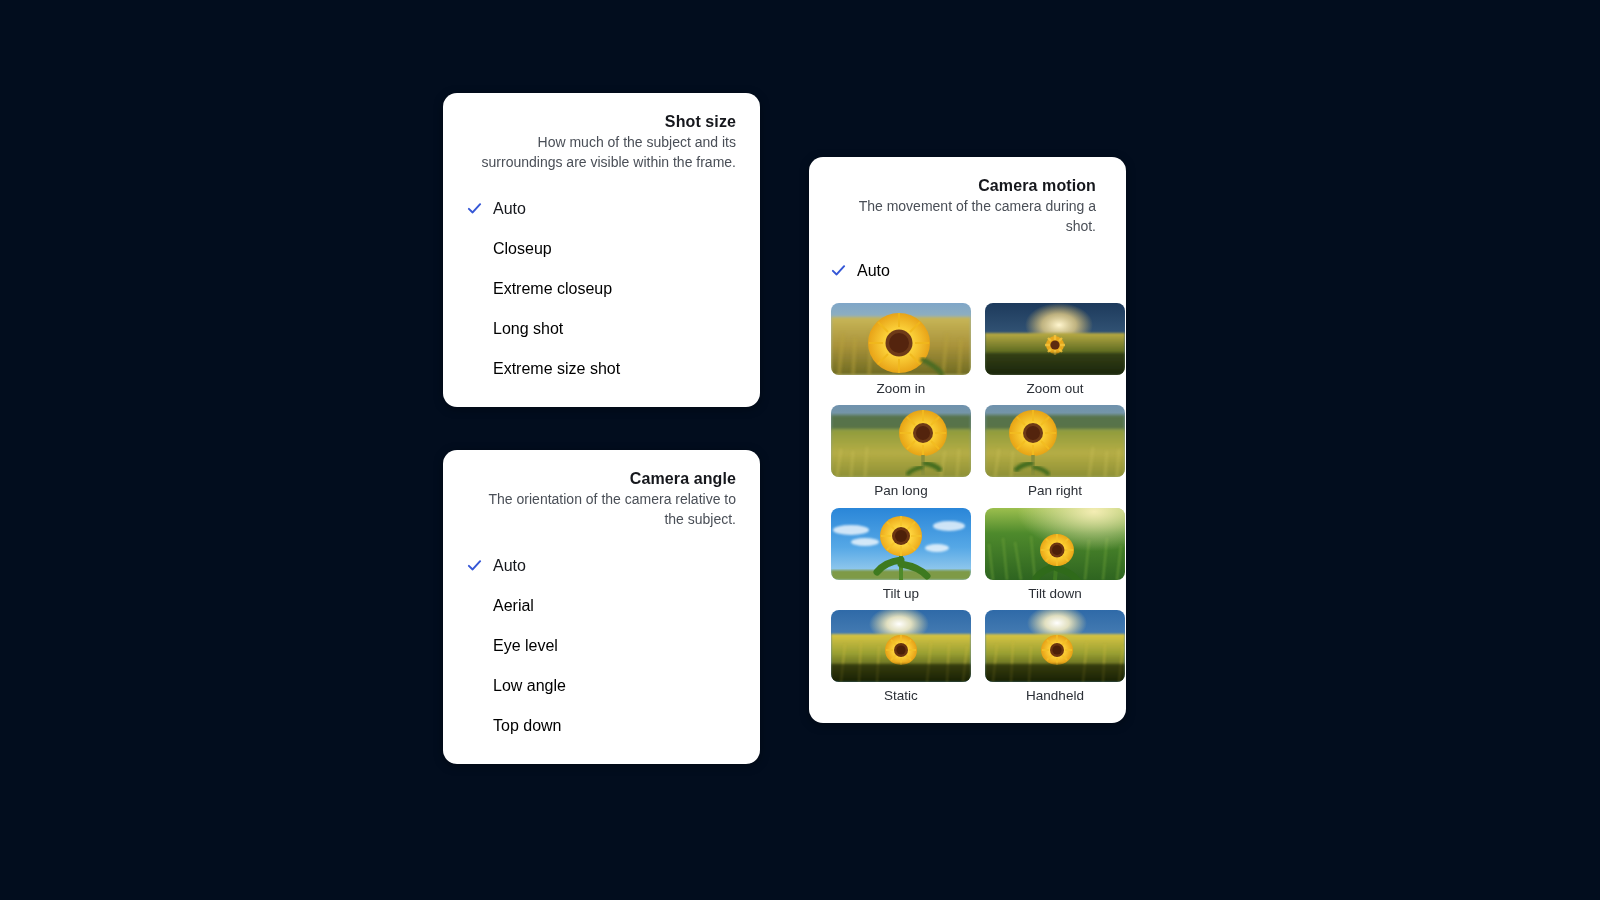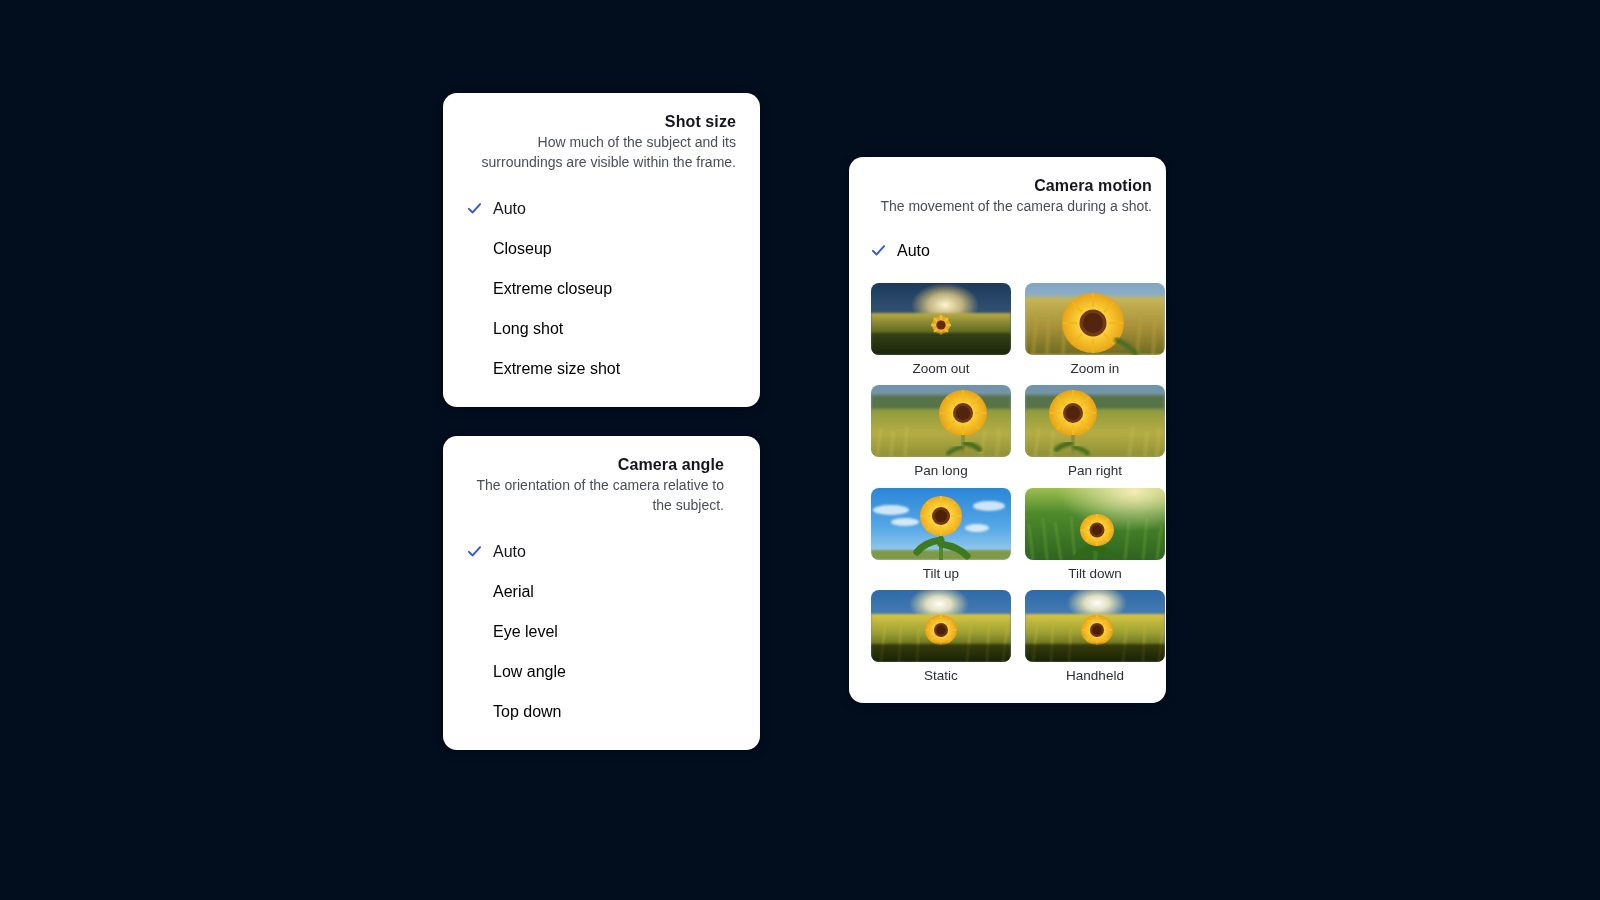--- a/index.html
+++ b/index.html
@@ -49,22 +49,22 @@
   .check-icon { width: 15px; height: 15px; display: block; }
   .option-label {
     font-size: 16px;
     color: #000000;
     line-height: 1;
   }
   .option-row.selected .option-label { color: #15171c; }
 
   
   #card-shot-size   { left: 443px;  top: 93px;  width: 317px; padding: 20px 24px 18px 24px; }
-  #card-camera-angle{ left: 443px;  top: 436px; width: 317px; padding: 20px 36px 18px 24px; }
-  #card-camera-motion{left: 849px;  top: 157px; width: 317px; padding: 20px 14px 20px 22px; }
+  #card-camera-angle{ left: 443px;  top: 450px; width: 317px; padding: 20px 24px 18px 24px; }
+  #card-camera-motion{left: 809px;  top: 157px; width: 317px; padding: 20px 30px 20px 22px; }
 
   
   .motion-auto-row {
     height: 40px;
     display: flex;
     align-items: center;
     margin-top: 14px;
     cursor: pointer;
   }
   .thumb-grid {
@@ -183,59 +183,20 @@
       </span>
       <span class="option-label">Auto</span>
     </div>
 
     <div class="thumb-grid">
 
       <div class="thumb-cell">
         <span class="thumb">
           <svg viewBox="0 0 140 72" preserveAspectRatio="none">
             <defs>
-              <linearGradient id="zo-sky" x1="0" y1="0" x2="0" y2="1">
-                <stop offset="0" stop-color="#1d3a5c"></stop>
-                  <stop offset="0.6" stop-color="#3a5d7e"></stop>
-                  <stop offset="1" stop-color="#8f9a6a"></stop>
-              </linearGradient>
-              <radialGradient id="zo-sun" cx="0.5" cy="0.5" r="0.5">
-                <stop offset="0" stop-color="#fff6d0"></stop>
-                  <stop offset="0.5" stop-color="#ffe08a" stop-opacity="0.7"></stop>
-                  <stop offset="1" stop-color="#ffd060" stop-opacity="0"></stop>
-              </radialGradient>
-              <linearGradient id="zo-field" x1="0" y1="0" x2="0" y2="1">
-                <stop offset="0" stop-color="#b9ab44"></stop>
-                  <stop offset="0.45" stop-color="#5e6b22"></stop>
-                  <stop offset="1" stop-color="#1f2a0c"></stop>
-              </linearGradient>
-              <filter id="zo-b">
-                  <feGaussianBlur stdDeviation="1.3"></feGaussianBlur>
-                </filter>
-            </defs>
-            <rect width="140" height="72" fill="url(#zo-sky)"></rect>
-            <ellipse cx="74" cy="22" rx="34" ry="22" fill="url(#zo-sun)"></ellipse>
-            <rect y="30" width="140" height="42" fill="url(#zo-field)" filter="url(#zo-b)"></rect>
-            <g transform="translate(70,42)">
-              <circle r="9" fill="#e8a81c"></circle>
-              <g stroke="#f2c23a" stroke-width="2.4" opacity="0.9">
-                <path d="M0 -10 L0 -5 M7 -7 L4 -4 M10 0 L5 0 M7 7 L4 4 M0 10 L0 5 M-7 7 L-4 4 M-10 0 L-5 0 M-7 -7 L-4 -4"></path>
-              </g>
-              <circle r="4.6" fill="#5e2c10"></circle>
-            </g>
-            <rect y="50" width="140" height="22" fill="#16200a" opacity="0.55" filter="url(#zo-b)"></rect>
-          </svg>
-        </span>
-        <span class="thumb-label">Zoom out</span>
-      </div>
-
-      <div class="thumb-cell">
-        <span class="thumb">
-          <svg viewBox="0 0 140 72" preserveAspectRatio="none">
-            <defs>
               <linearGradient id="zi-sky" x1="0" y1="0" x2="0" y2="1">
                 <stop offset="0" stop-color="#7fa6c8"></stop>
                   <stop offset="1" stop-color="#cfd49a"></stop>
               </linearGradient>
               <linearGradient id="zi-field" x1="0" y1="0" x2="0" y2="1">
                 <stop offset="0" stop-color="#c8b657"></stop>
                   <stop offset="0.5" stop-color="#a8923a"></stop>
                   <stop offset="1" stop-color="#6e6a22"></stop>
               </linearGradient>
               <radialGradient id="zi-pet" cx="0.5" cy="0.5" r="0.5">
@@ -264,20 +225,59 @@
             <path d="M90 56 q14 6 22 16" stroke="#4a6b22" stroke-width="5" fill="none" filter="url(#zi-b)"></path>
           </svg>
         </span>
         <span class="thumb-label">Zoom in</span>
       </div>
 
       <div class="thumb-cell">
         <span class="thumb">
           <svg viewBox="0 0 140 72" preserveAspectRatio="none">
             <defs>
+              <linearGradient id="zo-sky" x1="0" y1="0" x2="0" y2="1">
+                <stop offset="0" stop-color="#1d3a5c"></stop>
+                  <stop offset="0.6" stop-color="#3a5d7e"></stop>
+                  <stop offset="1" stop-color="#8f9a6a"></stop>
+              </linearGradient>
+              <radialGradient id="zo-sun" cx="0.5" cy="0.5" r="0.5">
+                <stop offset="0" stop-color="#fff6d0"></stop>
+                  <stop offset="0.5" stop-color="#ffe08a" stop-opacity="0.7"></stop>
+                  <stop offset="1" stop-color="#ffd060" stop-opacity="0"></stop>
+              </radialGradient>
+              <linearGradient id="zo-field" x1="0" y1="0" x2="0" y2="1">
+                <stop offset="0" stop-color="#b9ab44"></stop>
+                  <stop offset="0.45" stop-color="#5e6b22"></stop>
+                  <stop offset="1" stop-color="#1f2a0c"></stop>
+              </linearGradient>
+              <filter id="zo-b">
+                  <feGaussianBlur stdDeviation="1.3"></feGaussianBlur>
+                </filter>
+            </defs>
+            <rect width="140" height="72" fill="url(#zo-sky)"></rect>
+            <ellipse cx="74" cy="22" rx="34" ry="22" fill="url(#zo-sun)"></ellipse>
+            <rect y="30" width="140" height="42" fill="url(#zo-field)" filter="url(#zo-b)"></rect>
+            <g transform="translate(70,42)">
+              <circle r="9" fill="#e8a81c"></circle>
+              <g stroke="#f2c23a" stroke-width="2.4" opacity="0.9">
+                <path d="M0 -10 L0 -5 M7 -7 L4 -4 M10 0 L5 0 M7 7 L4 4 M0 10 L0 5 M-7 7 L-4 4 M-10 0 L-5 0 M-7 -7 L-4 -4"></path>
+              </g>
+              <circle r="4.6" fill="#5e2c10"></circle>
+            </g>
+            <rect y="50" width="140" height="22" fill="#16200a" opacity="0.55" filter="url(#zo-b)"></rect>
+          </svg>
+        </span>
+        <span class="thumb-label">Zoom out</span>
+      </div>
+
+      <div class="thumb-cell">
+        <span class="thumb">
+          <svg viewBox="0 0 140 72" preserveAspectRatio="none">
+            <defs>
               <linearGradient id="pl-sky" x1="0" y1="0" x2="0" y2="1">
                 <stop offset="0" stop-color="#6f92ae"></stop>
                   <stop offset="1" stop-color="#9fae72"></stop>
               </linearGradient>
               <linearGradient id="pl-field" x1="0" y1="0" x2="0" y2="1">
                 <stop offset="0" stop-color="#8d9a3c"></stop>
                   <stop offset="0.5" stop-color="#b5ad45"></stop>
                   <stop offset="1" stop-color="#8d8f34"></stop>
               </linearGradient>
               <radialGradient id="pl-pet" cx="0.5" cy="0.5" r="0.5">

